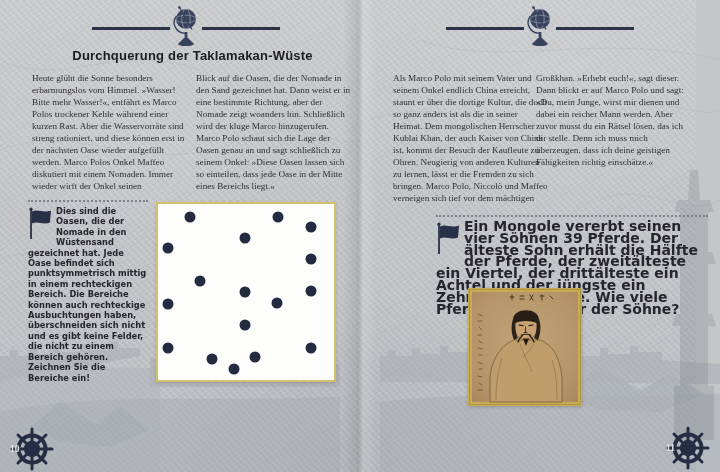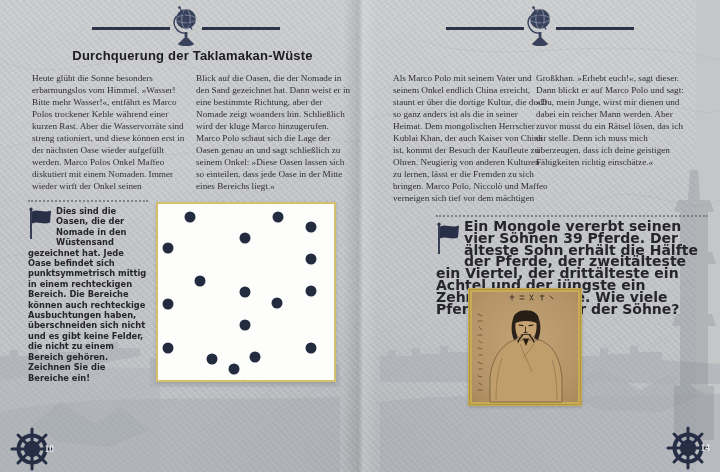--- a/index.html
+++ b/index.html
@@ -39,21 +39,21 @@
 
   .puzzle-box{position:absolute;left:156px;top:202px;width:180px;height:180px;z-index:4;
     background:#fdfdfb;border:2px solid #d3c06c;box-sizing:border-box;
     box-shadow:0 1px 3px rgba(0,0,0,0.15);}
   .oasis-dot{position:absolute;width:11px;height:11px;border-radius:50%;
     transform:translate(-50%,-50%);}
 
   .portrait{position:absolute;left:468px;top:288px;z-index:4;box-shadow:0 1px 3px rgba(0,0,0,0.2);}
 
   .wheel{position:absolute;z-index:3;}
-  .page-num{position:absolute;z-index:4;width:44px;text-align:right;
+  .page-num{position:absolute;z-index:4;width:44px;text-align:left;
     font-family:"Liberation Serif",serif;font-weight:bold;font-size:9.5px;color:#e9e9ec;}
 </style>
 </head>
 <body>
 
 <div class="spread">
   <div class="texture"></div>
 
   <svg class="contours" width="720" height="472" viewBox="0 0 720 472">
     <g fill="none" stroke="#8f939b" stroke-width="0.8" opacity="0.18">
@@ -225,14 +225,14 @@
   <svg class="wheel" style="left:666px;top:426px" width="44" height="44" viewBox="0 0 44 44">
     <g stroke="#262e45" stroke-linecap="round">
       <line x1="22" y1="2" x2="22" y2="42" stroke-width="3"></line>
       <line x1="2" y1="22" x2="42" y2="22" stroke-width="3"></line>
       <line x1="8" y1="8" x2="36" y2="36" stroke-width="3"></line>
       <line x1="36" y1="8" x2="8" y2="36" stroke-width="3"></line>
       <circle cx="22" cy="22" r="13.5" fill="none" stroke-width="4"></circle>
     </g>
     <circle cx="22" cy="22" r="8.2" fill="#262e45"></circle>
   </svg>
-  <div class="page-num" style="left:666px;top:443px">14</div>
+  <div class="page-num" style="left:666px;top:443px">11</div>
 </div>
 
 </body></html>

